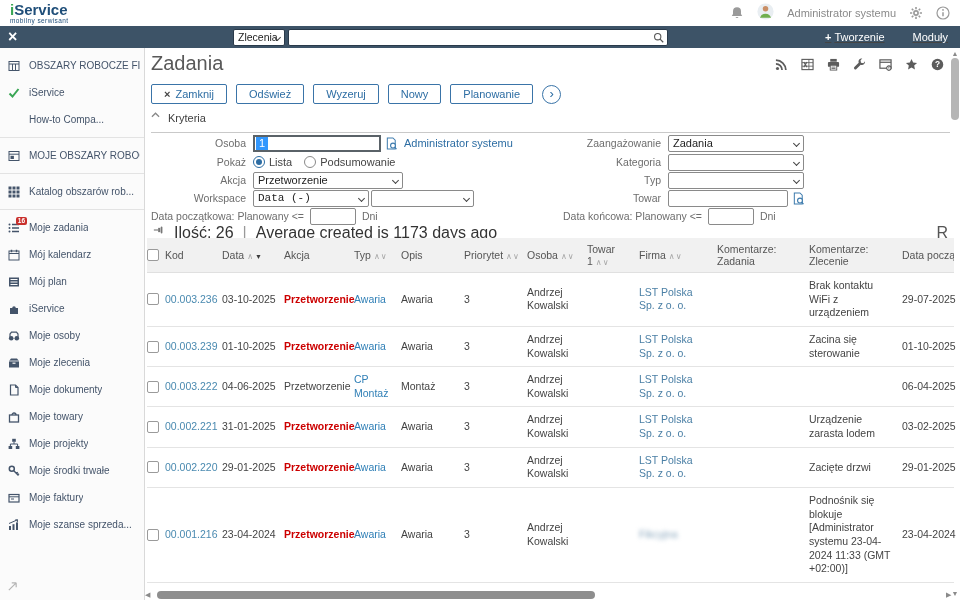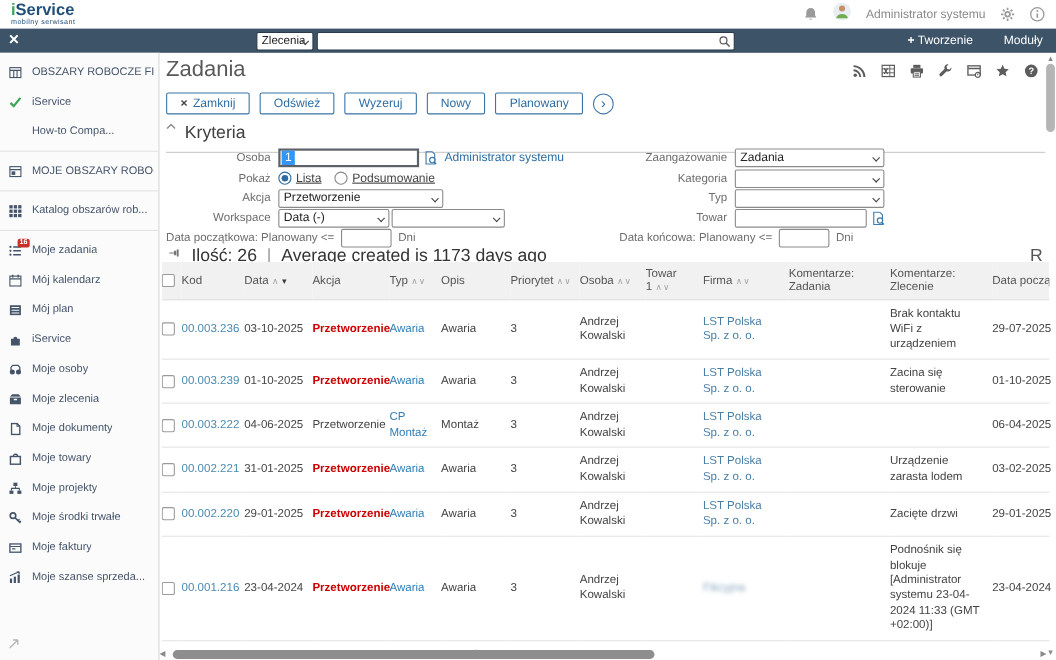--- a/index.html
+++ b/index.html
@@ -23,21 +23,21 @@
   .navbar { height:22px; background:#3d5367; display:flex; align-items:center; padding:0 8px; position:relative; }
   .nav-close { color:#fff; font-size:16px; font-weight:bold; width:18px; line-height:1; cursor:pointer; }
   .nav-center { display:flex; align-items:center; margin-left:207px; gap:3px; }
   .nav-select { background:#fff; border:1px solid #2a3a4a; height:17px; width:52px; font-size:10.5px;
     display:flex; align-items:center; padding:0 14px 0 4px; position:relative; color:#222; border-radius:2px; cursor:pointer; }
   .chev { position:absolute; right:4px; top:5px; width:5px; height:5px; border-right:1.4px solid #444; border-bottom:1.4px solid #444; transform:rotate(45deg); }
   .nav-search { background:#fff; border:1px solid #2a3a4a; height:17px; width:380px; display:flex; align-items:center; border-radius:2px; }
   .nav-search input { border:none; outline:none; flex:1; height:13px; font-size:11px; padding:0 4px; font-family:inherit; }
   .nav-search-icon { color:#555; display:inline-flex; padding-right:3px; }
   .nav-search-icon svg { width:11px; height:11px; }
-  .nav-right { margin-left:auto; display:flex; align-items:center; gap:28px; padding-right:4px; }
+  .nav-right { margin-left:auto; display:flex; align-items:center; gap:28px; padding-right:4px;text-decoration:underline; }
   .nav-link { color:#fff; font-size:11px; cursor:pointer; }
   .plus { font-weight:bold; margin-right:3px; }
 
   
   .layout { display:flex; height:552px; }
   .sidebar { width:145px; background:#fbfbfb; border-right:1px solid #d9d9d9; padding-top:4px; position:relative; overflow:hidden; }
   .sb-item { height:27px; display:flex; align-items:center; padding:0 4px 0 7px; gap:9px; font-size:10px; color:#44546a; cursor:pointer; }
   .sb-icon { width:13px; display:inline-flex; justify-content:center; position:relative; flex:none; color:#44546a; }
   .sb-icon svg { width:12px; height:12px; }
   .sb-badge { position:absolute; top:-5px; right:-7px; background:#c9302c; color:#fff; font-size:6.5px; font-weight:bold;
@@ -57,38 +57,38 @@
 
   .btn-row { position:absolute; top:36px; left:6px; display:flex; gap:9px; align-items:center; }
   .tb-btn { background:#fff; border:1px solid #3a74a8; color:#2d6da3; font-size:11px; font-family:inherit;
     padding:3px 12px; border-radius:2px; cursor:pointer; display:flex; gap:5px; align-items:center; }
   .tb-btn .x { color:#444; font-weight:bold; }
   .more-btn { width:19px; height:19px; border:1px solid #3a74a8; border-radius:50%; color:#2d6da3;
     font-size:13px; line-height:16px; text-align:center; cursor:pointer; background:#fff; }
 
   
   .crit { position:absolute; top:64px; left:6px; right:10px; }
-  .crit-head { display:flex; align-items:flex-start; gap:8px; font-size:16px; color:#404040;
+  .crit-head { display:flex; align-items:flex-start; gap:8px; font-size:11px; color:#404040;
     border-bottom:1px solid #c9c9c9; padding-bottom:8px; cursor:pointer; }
   .crit-chev { color:#888; display:inline-flex; }
   .crit-chev svg { width:9px; height:6px; }
   .cr { position:absolute; display:flex; align-items:center; font-size:10.5px; color:#6d6d6d; height:18px; }
   .cr .lb { width:95px; text-align:right; margin-right:7px; flex:none; }
   .cr-right .lb { width:98px; }
   .fsel { background:#fff; border:1px solid #8a8a8a; border-radius:2px; height:17px; display:flex; align-items:center;
     padding:0 16px 0 4px; position:relative; color:#222; font-size:11px; cursor:pointer; }
   .osoba-input { width:128px; height:17px; border:2px solid #5a6268; background:#fff; display:flex; align-items:center; padding:0 1px; }
   .osoba-input .hl { background:#3297fd; color:#fff; font-size:11px; padding:0 3px; line-height:13px; }
   .lookup { color:#3f7cae; display:inline-flex; margin-left:4px; cursor:pointer; }
   .lookup svg { width:13px; height:13px; }
   .link { color:#2d6da3; text-decoration:none; font-size:11px; margin-left:6px; cursor:pointer; }
   .radio { width:12px; height:12px; border:1px solid #8a8a8a; border-radius:50%; background:#fff; margin-right:4px; flex:none; cursor:pointer; }
   .radio.sel { border-color:#2d6da3; }
   .radio.sel::after { content:''; display:block; width:6px; height:6px; background:#2d6da3; border-radius:50%; margin:2px; }
-  .radio-label { margin-right:12px; color:#444; font-size:11px;text-decoration:underline; }
+  .radio-label { margin-right:12px; color:#444; font-size:11px; }
   .dni { width:46px; height:17px; border:1px solid #8a8a8a; border-radius:2px; margin:0 6px; font-family:inherit; font-size:11px; padding:0 3px; }
   .towar-input { width:120px; height:17px; border:1px solid #8a8a8a; border-radius:2px; font-family:inherit; font-size:11px; padding:0 3px; }
 
   
   .count-row { position:absolute; top:176px; left:8px; right:10px; display:flex; align-items:flex-start; gap:9px;
     font-size:16px; color:#333; }
   .pin { color:#777; display:inline-flex; }
   .pin svg { width:12px; height:12px; }
   .count-sep { color:#999; }
   .count-right { margin-left:auto; margin-right:2px; color:#555; }
@@ -421,21 +421,21 @@
         <button class="tb-btn">
           <span>Odśwież</span>
         </button>
         <button class="tb-btn">
           <span>Wyzeruj</span>
         </button>
         <button class="tb-btn">
           <span>Nowy</span>
         </button>
         <button class="tb-btn">
-          <span>Planowany</span>
+          <span>Planowanie</span>
         </button>
         <div class="more-btn">›</div>
       </div>
 
     <div class="crit">
       <div class="crit-head">
         <span class="crit-chev">
             <svg viewBox="0 0 10 6">
               <path d="M1 5l4-4 4 4" fill="none" stroke="currentColor" stroke-width="1.4"></path>
             </svg>
@@ -468,21 +468,21 @@
       </div>
       <div class="cr" style="top:59px; left:0;">
         <span class="lb">Akcja</span>
         <div class="fsel" style="width:150px;">
             <span>Przetworzenie</span>
             <i class="chev"></i>
           </div>
       </div>
       <div class="cr" style="top:77px; left:0;">
         <span class="lb">Workspace</span>
-        <div class="fsel" style="width:101px;margin-right:2px;">
+        <div class="fsel" style="width:116px;margin-right:2px;font-family:Liberation Mono, monospace;">
             <span>Data (-)</span>
             <i class="chev"></i>
           </div>
         <div class="fsel" style="width:103px;">
             <span></span>
             <i class="chev"></i>
           </div>
       </div>
       <div class="cr" style="top:95px; left:0;">
         <span>Data początkowa: Planowany</span>&nbsp;

